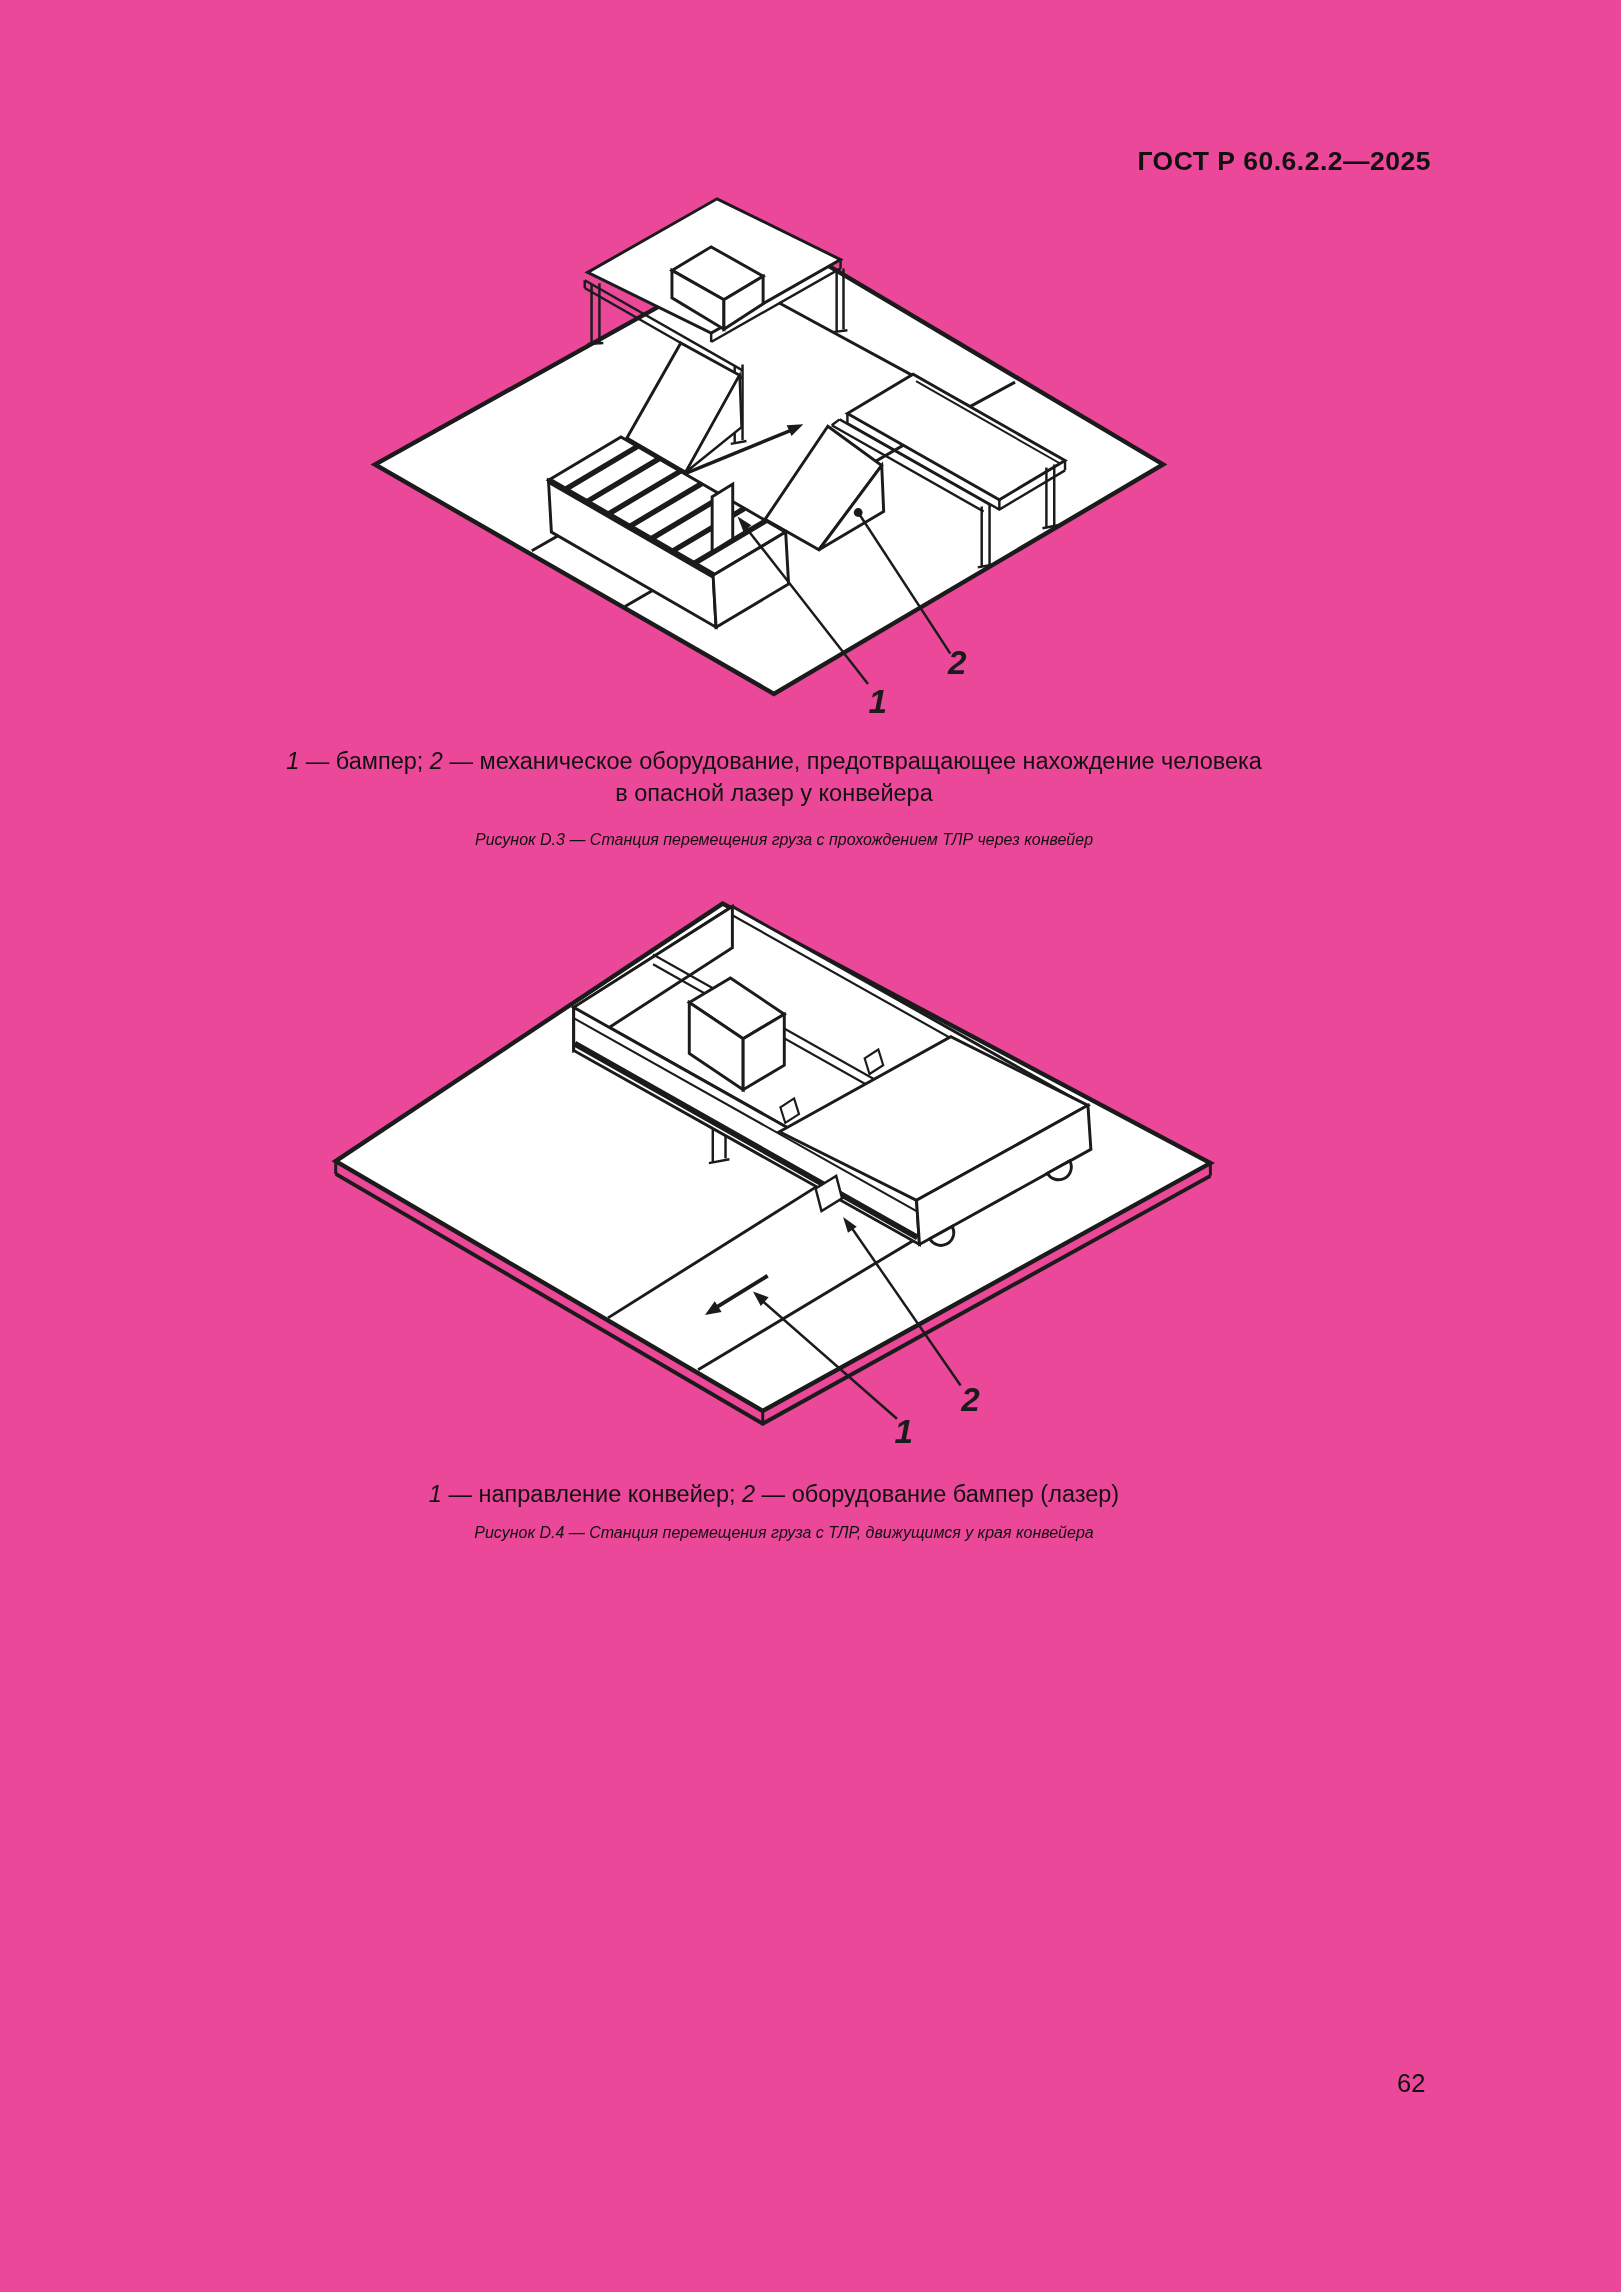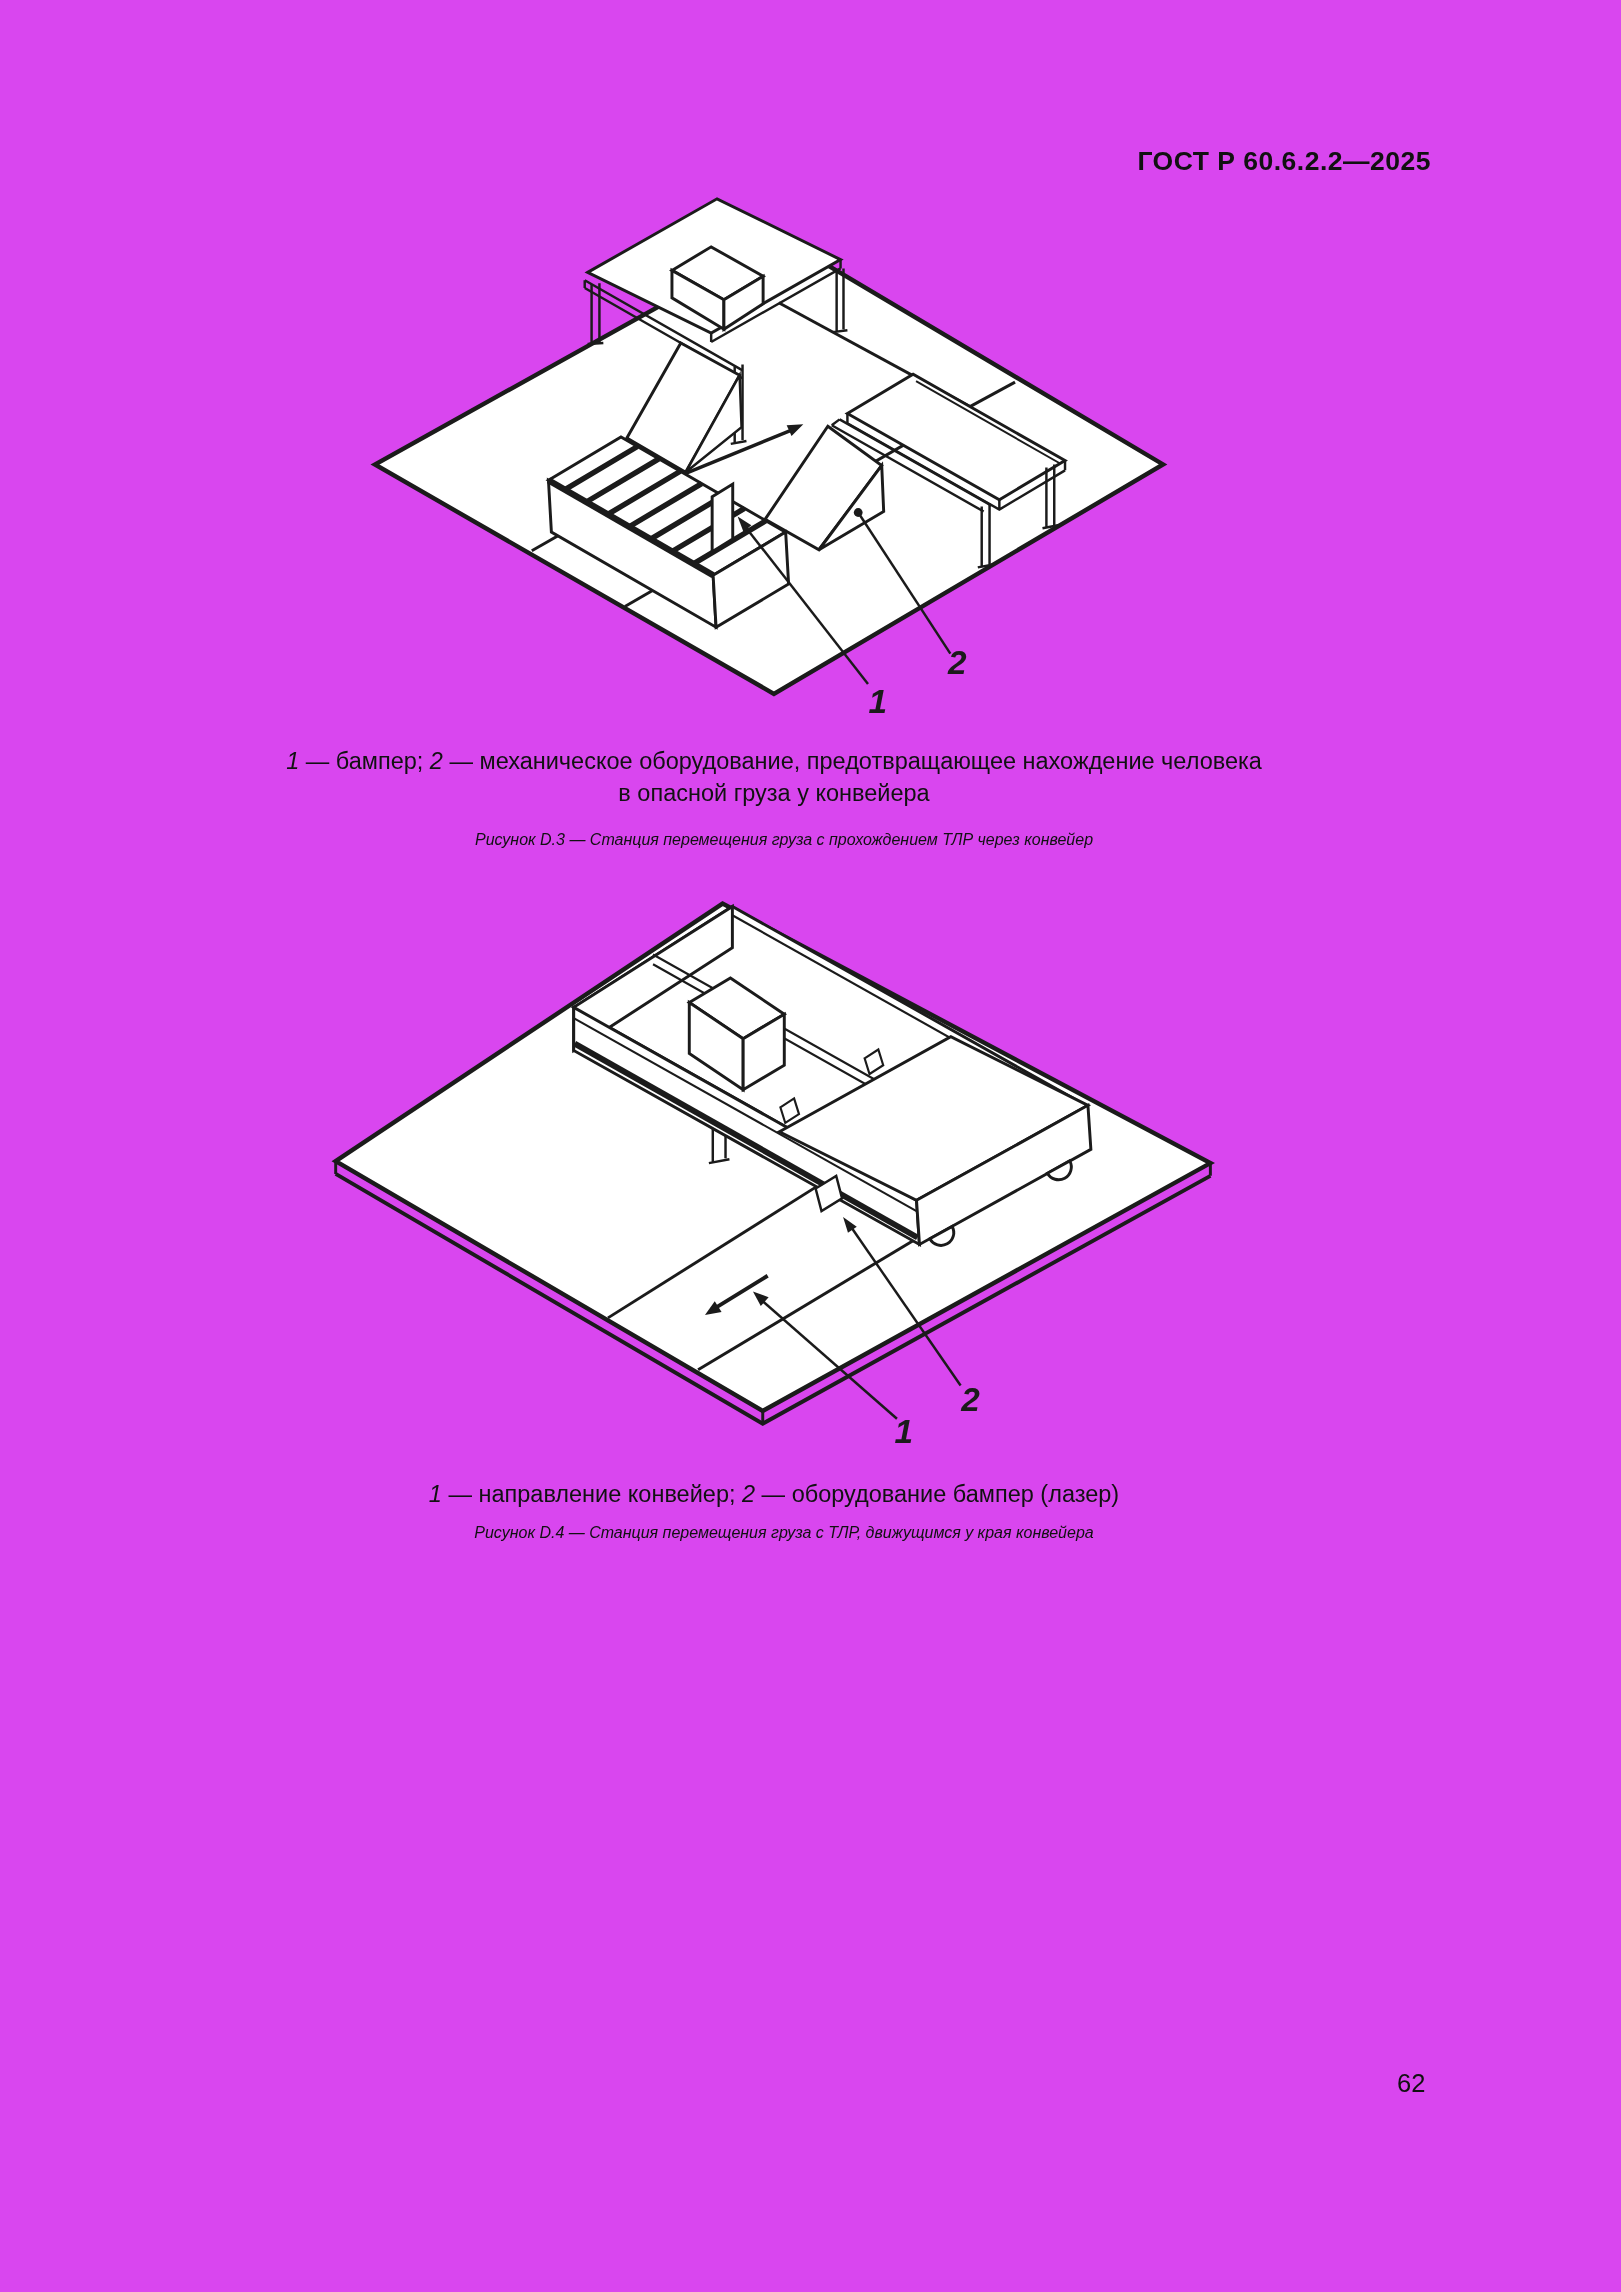--- a/index.html
+++ b/index.html
@@ -1,16 +1,16 @@
 <!DOCTYPE html>
 <html><head>
 <meta charset="utf-8">
 <style>
   html,body{margin:0;padding:0;background:#ffffff;}
-  .page{position:relative;width:1621px;height:2293px;background:#d946ef;overflow:hidden;
+  .page{position:relative;width:1621px;height:2293px;background:#ec4899;overflow:hidden;
         font-family:"Liberation Sans",sans-serif;color:#111;}
   .hdr{position:absolute;left:980px;top:146px;width:451px;text-align:right;
        font-size:26.5px;font-weight:bold;letter-spacing:0.5px;}
   .cap{position:absolute;left:284px;width:980px;text-align:center;font-size:23.5px;line-height:26.5px;}
   .cap .it{font-style:italic;}
   .figcap{position:absolute;left:245px;width:1078px;text-align:center;font-size:16px;font-style:italic;}
   .pnum{position:absolute;left:1397px;top:2069px;font-size:25.5px;}
   svg{position:absolute;}
   .ln{stroke:#1b1b1b;fill:none;}
   .fw{stroke:#1b1b1b;fill:#ffffff;}
@@ -94,21 +94,21 @@
     <text class="callout" x="566" y="538" text-anchor="middle">1</text>
 
     <g>
       <circle class="fb" cx="546" cy="333" r="4.5"></circle>
       <path class="ln" stroke-width="2.5" d="M546,333 L640,477"></path>
     </g>
     <text class="callout" x="647" y="498" text-anchor="middle">2</text>
   </svg>
 
   <div class="cap" style="top:748px"><span class="it">1</span><span> — бампер; </span><span class="it">2</span><span> — механическое оборудование, предотвращающее нахождение человека</span></div>
-  <div class="cap" style="top:780px">в опасной груза у конвейера</div>
+  <div class="cap" style="top:780px">в опасной лазер у конвейера</div>
   <div class="figcap" style="top:831px">Рисунок D.3 — Станция перемещения груза с прохождением ТЛР через конвейер</div>
 
   <svg style="left:314px;top:882px" width="921" height="573" viewBox="0 0 940 585">
 
     <g>
       <polygon class="fw" stroke-width="4.5" points="22,285 417,22 915,287 458,540"></polygon>
       <path class="ln" stroke-width="4" d="M22,298 L458,553 L915,300"></path>
       <path class="ln" stroke-width="3" d="M22,285 L22,298 M458,540 L458,553 M915,287 L915,300"></path>
       <path class="ln" stroke-width="3" d="M300,445 L513,311"></path>
       <path class="ln" stroke-width="3" d="M392,498 L775,268"></path>

